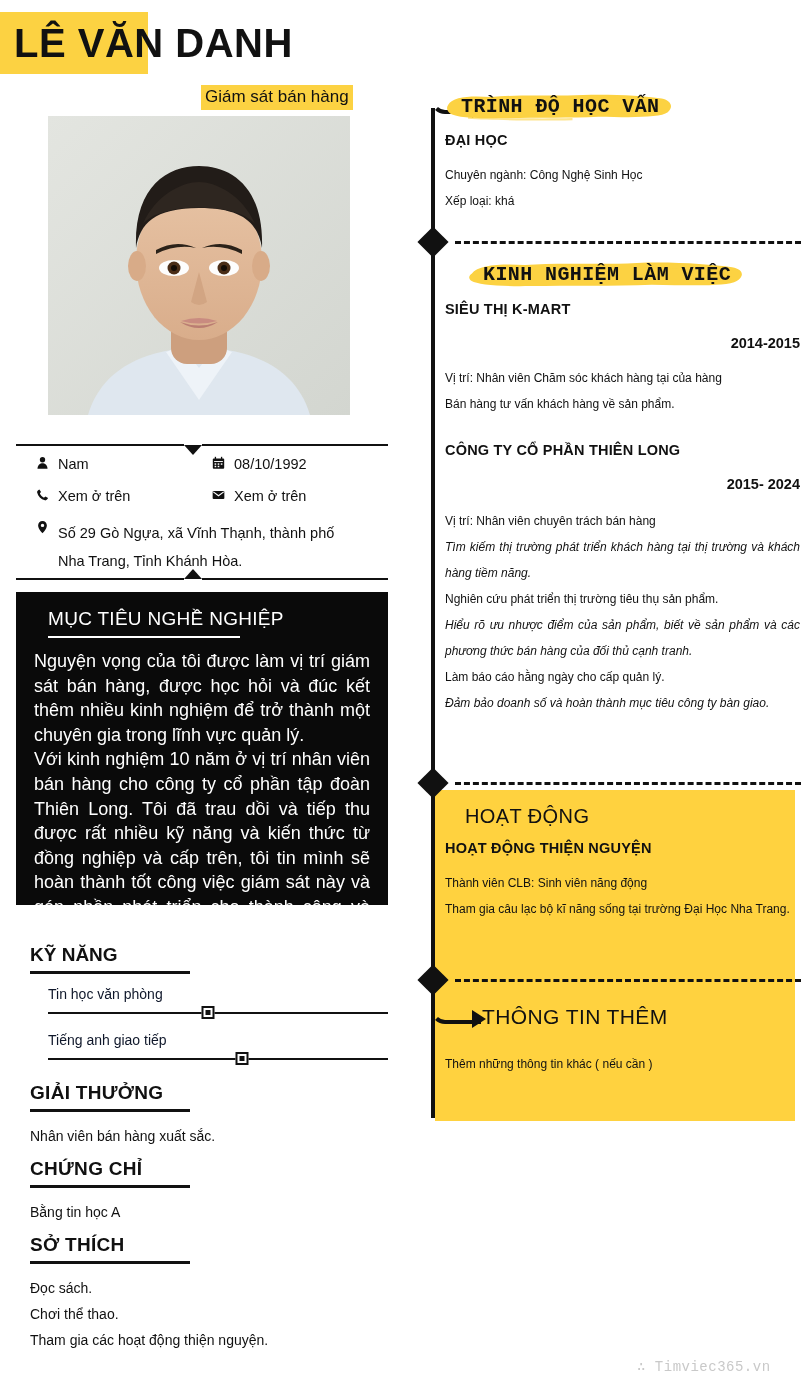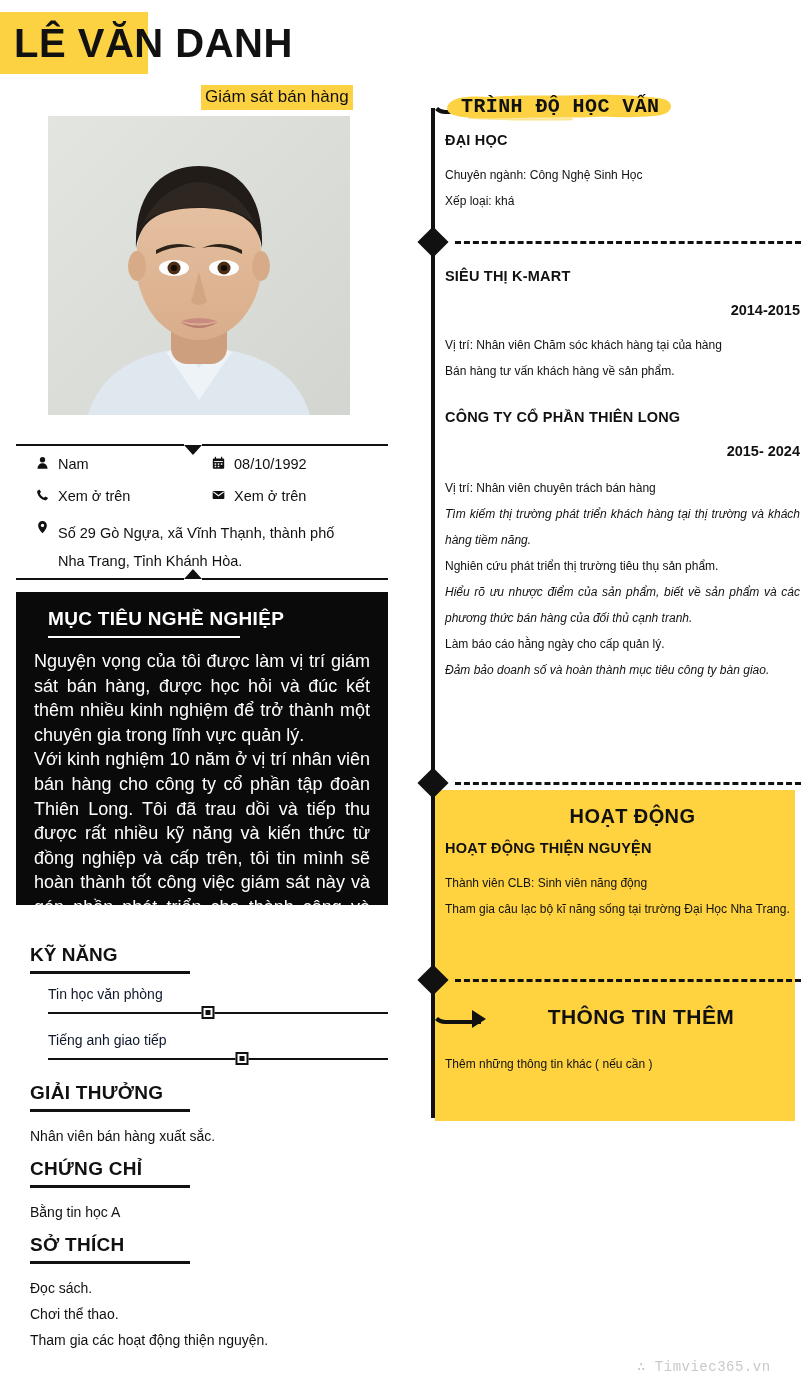--- a/index.html
+++ b/index.html
@@ -57,21 +57,21 @@
   .ci{width:22px;flex:0 0 22px;display:flex;justify-content:flex-start;align-items:flex-start;
       padding-top:1px;}
   .ci svg{width:13px;height:14px;fill:#111;display:block;}
   .ctext{color:#111;}
 
   
   .objective{
     position:absolute;left:16px;top:592px;width:372px;height:313px;
     background:#0a0a0a;color:#ffffff;box-sizing:border-box;padding:16px 18px 0 18px;
   }
-  .obj-h{font-size:19px;font-weight:bold;letter-spacing:.3px;margin:0 0 6px 14px;}
+  .obj-h{font-size:19px;font-weight:normal;letter-spacing:.3px;margin:0 0 6px 14px;}
   .obj-rule{width:192px;height:2px;background:#fff;margin:0 0 11px 14px;}
   .obj-body{font-size:18px;line-height:24.6px;text-align:justify;}
   .obj-body p{margin:0;}
 
   
   .sec{position:absolute;left:30px;width:358px;}
   .sec h3{margin:0;font-size:19px;font-weight:bold;letter-spacing:.3px;color:#111;}
   .sec .uline{width:160px;height:2.5px;background:#111;margin-top:5px;}
   .sec .items{margin-top:11px;font-size:14px;line-height:26px;color:#111;}
   .sec .items div{white-space:nowrap;}
@@ -110,21 +110,21 @@
   .brush span.txt{position:relative;z-index:1;font-family:Liberation Mono, monospace;}
 
   .sub{font-size:14.5px;font-weight:bold;letter-spacing:.2px;color:#111;}
   .date{font-size:14.5px;font-weight:bold;text-align:right;color:#111;}
   .body{font-size:12px;line-height:26px;color:#111;}
   .body p{margin:0;}
   .just{text-align:justify;font-style:italic;}
 
   .ybox{position:absolute;left:35px;top:790px;width:360px;height:331px;background:#FFD23F;}
 
-  .plain-h{font-size:20px;font-weight:bold;letter-spacing:.4px;color:#111;text-align:center;}
+  .plain-h{font-size:20px;font-weight:normal;letter-spacing:.4px;color:#111;}
 
   .wm{position:absolute;left:637px;top:1358px;font-family:"Liberation Mono","DejaVu Sans Mono",monospace;
       font-size:14px;color:#c9c9c9;letter-spacing:.5px;white-space:nowrap;}
 </style>
 </head>
 <body>
 
 <div class="page">
 
   <div class="name-band" style="background: rgb(252, 210, 66);"></div>
@@ -342,20 +342,30 @@
         <span class="txt">TRÌNH ĐỘ HỌC VẤN</span>
       </div>
       <div class="sub" style="margin-top:9px;">ĐẠI HỌC</div>
       <div class="body" style="margin-top:14px;">
         <p>Chuyên ngành: Công Nghệ Sinh Học</p>
         <p>Xếp loại: khá</p>
       </div>
     </div>
 
     <div class="rsec" style="top:258px;">
+      <div class="brush" style="margin-left:22px;">
+        <span class="bg">
+          <svg viewBox="0 0 300 40" preserveAspectRatio="none" aria-hidden="true">
+            <path d="M5 19 C12 7 36 5 62 7 C98 3 142 7 182 4 C222 2 260 6 284 10 C297 13 297 23 289 29 C278 37 238 35 198 34 C158 36 108 35 68 36 C38 37 11 34 5 29 C1 25 2 22 5 19 Z" fill="#FCD242"></path>
+            <path d="M20 10 C44 8 74 9 100 8 L100 12 C74 13 46 13 22 15 Z" fill="#FCD242" opacity=".7"></path>
+            <path d="M188 6 C216 5 248 8 274 12 L272 16 C246 13 216 11 188 10 Z" fill="#FCD242" opacity=".65"></path>
+          </svg>
+        </span>
+        <span class="txt">KINH NGHIỆM LÀM VIỆC</span>
+      </div>
 
       
       <div style="margin-top:10px;">
         <div class="sub">SIÊU THỊ K-MART</div>
         <div class="date" style="margin-top:18px;">2014-2015</div>
         <div class="body" style="margin-top:14px;">
           <p>Vị trí: Nhân viên Chăm sóc khách hàng tại của hàng</p>
           <p>Bán hàng tư vấn khách hàng về sản phẩm.</p>
         </div>
       </div>

